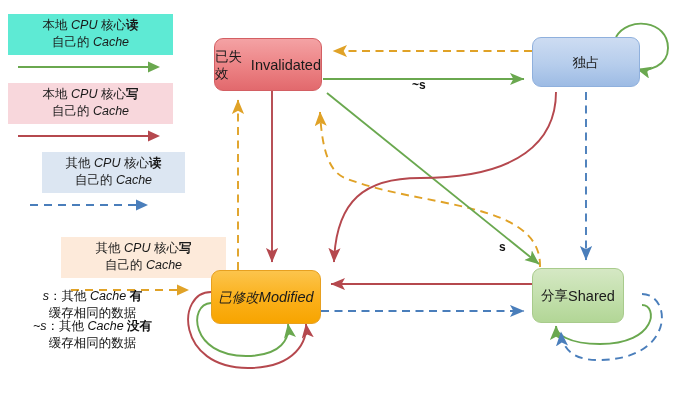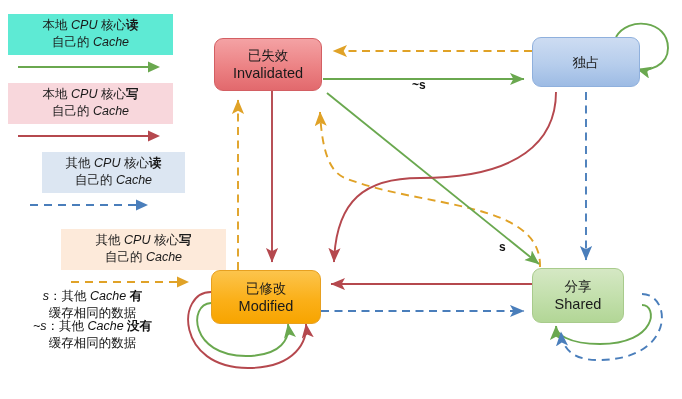--- a/index.html
+++ b/index.html
@@ -68,21 +68,21 @@
   }
   .legend-note .b { font-weight: bold; }
   .legend-note .it { font-style: italic; }
 
   
   .state {
     position: absolute;
     border-radius: 9px;
     box-sizing: border-box;
     display: flex;
-    flex-direction: column;
+    flex-direction: row;
     align-items: center;
     justify-content: center;
     z-index: 5;
   }
   .state .cn {
     font-size: 13.5px;
     line-height: 17px;
     color: #1a1a1a;
   }
   .state .en {
@@ -98,20 +98,21 @@
   }
   #state-exclusive {
     left: 532px; top: 37px; width: 108px; height: 50px;
     background: linear-gradient(180deg, #cddcf2 0%, #b6cdec 55%, #9dbbe4 100%);
     border: 1px solid #8fb0dd;
   }
   #state-modified {
     left: 211px; top: 270px; width: 110px; height: 54px;
     background: linear-gradient(180deg, #fcc44c 0%, #fbb019 55%, #f7a400 100%);
     border: 1px solid #e7a020;
+    font-style: italic;
   }
   #state-shared {
     left: 532px; top: 268px; width: 92px; height: 55px;
     background: linear-gradient(180deg, #d5e8c4 0%, #c2dfab 55%, #b2d696 100%);
     border: 1px solid #a8cb8c;
   }
 
   
   #edges {
     position: absolute;
@@ -167,21 +168,21 @@
         <span>自己的 </span><span class="it">Cache</span>
       </div>
       <div class="legend-arrow">
         <svg width="150" height="14" viewBox="0 0 150 14">
           <line x1="2" y1="7" x2="108" y2="7" stroke="#4a7ebb" stroke-width="2" stroke-dasharray="8,6"></line>
           <path d="M108,1.5 L120,7 L108,12.5 Z" fill="#4a7ebb"></path>
         </svg>
       </div>
     </div>
 
-    <div class="legend-item" style="left:20px; top:229px;padding-left:41px;">
+    <div class="legend-item" style="left:20px; top:237px;padding-left:41px;">
       <div class="legend-text legend-swatch-orange">
         <span>其他 </span><span class="it">CPU</span><span> 核心</span><span class="b">写</span><br>
         <span>自己的 </span><span class="it">Cache</span>
       </div>
       <div class="legend-arrow">
         <svg width="150" height="14" viewBox="0 0 150 14">
           <line x1="2" y1="7" x2="108" y2="7" stroke="#e0a227" stroke-width="2" stroke-dasharray="8,6"></line>
           <path d="M108,1.5 L120,7 L108,12.5 Z" fill="#e0a227"></path>
         </svg>
       </div>

